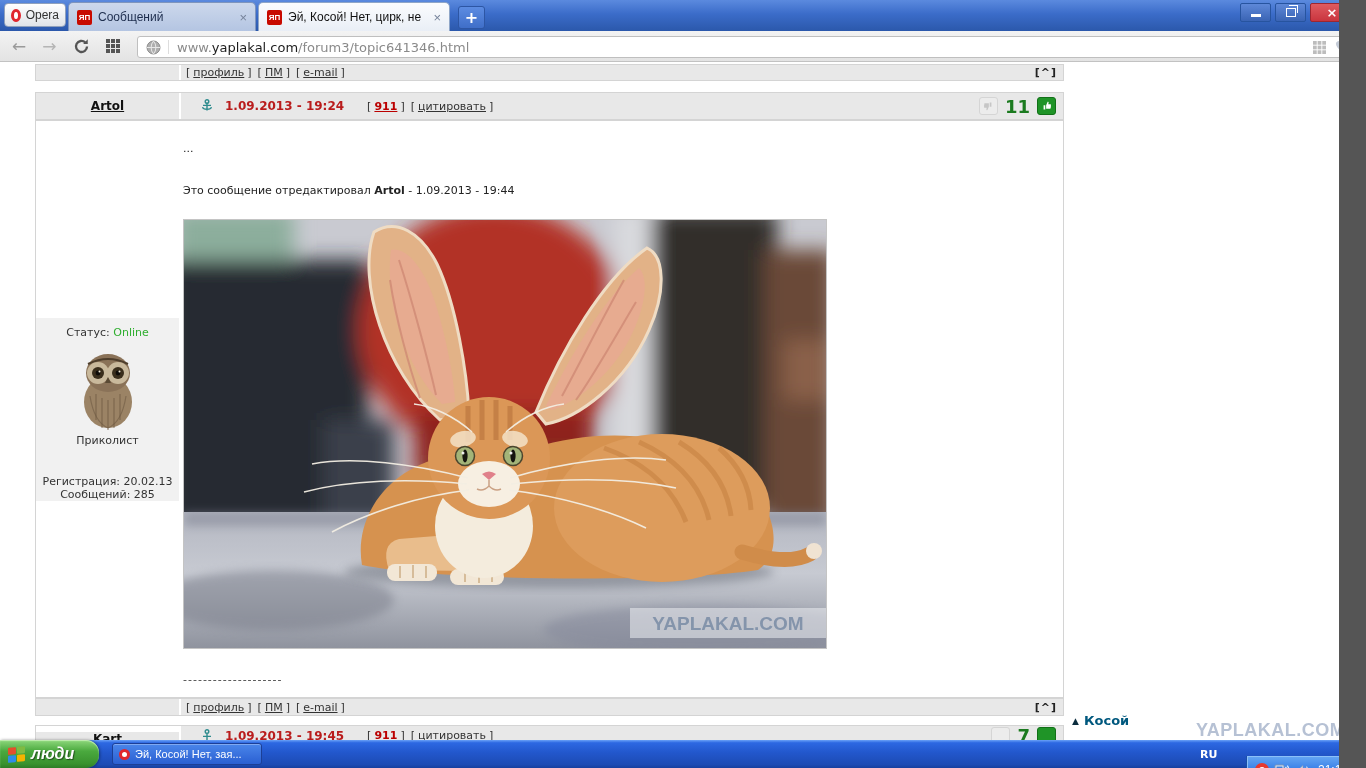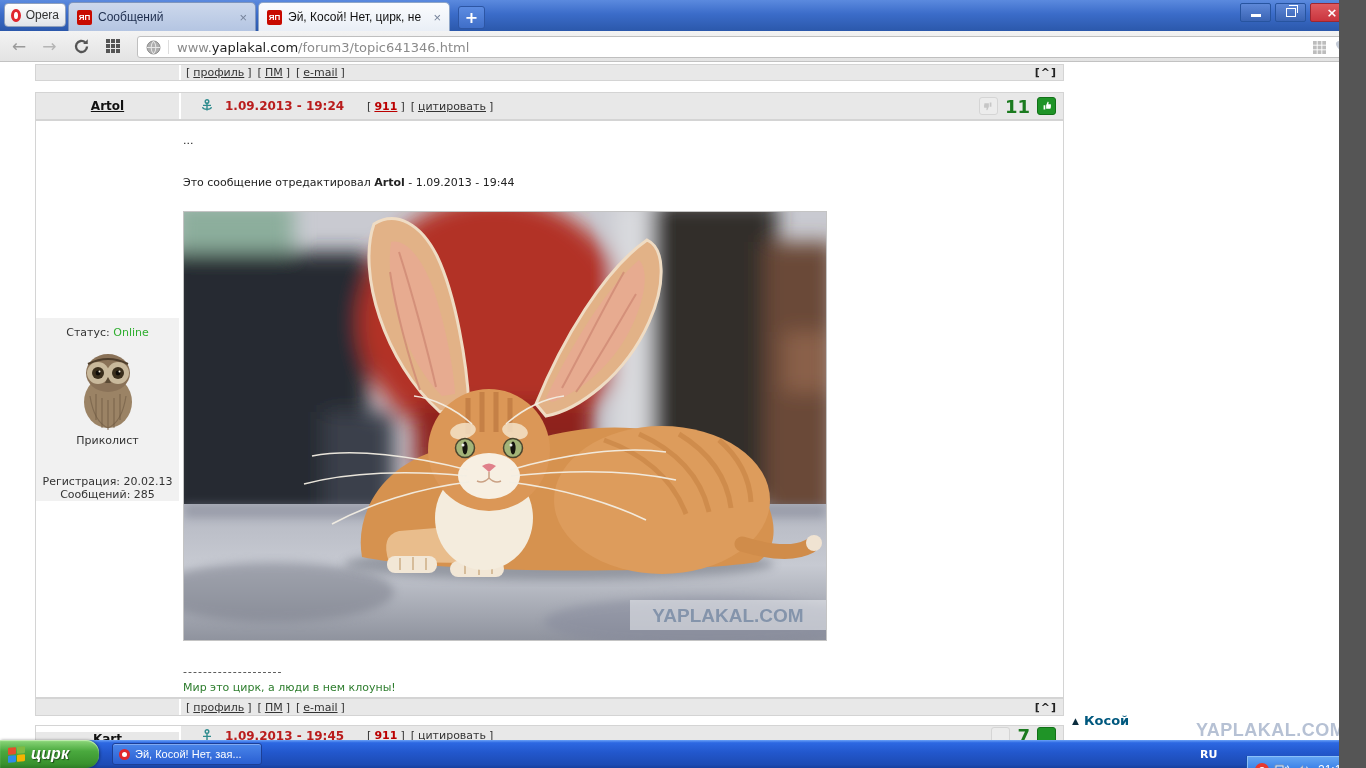--- a/index.html
+++ b/index.html
@@ -386,21 +386,20 @@
               <path d="M325,270 C 375,276 425,290 462,308"></path>
               <path d="M288,212 C 270,196 248,186 230,184"></path>
               <path d="M322,212 C 340,196 362,186 380,184"></path>
             </g>
 
             <rect x="446" y="388" width="196" height="30" fill="#eceef2" opacity=".55"></rect>
             <text x="544" y="410" text-anchor="middle" font-family="Liberation Sans, sans-serif" font-size="19" font-weight="bold" fill="#8494ab">YAPLAKAL.COM</text>
           </svg>
 
           <p class="sigdiv">--------------------</p>
-          <p class="sig">Мир это цирк, а люди в нем клоуны!</p>
         </div>
       </div>
 
       <div class="frow linksrow" style="height:18px;">
         <div class="cell-l"></div>
         <div class="cell-r">
           <span class="bkt">[</span>
             <span class="lnk">профиль</span>
             <span class="bkt">]</span>
           <span class="bkt">[</span>
@@ -457,21 +456,21 @@
   </div>
 
   <div class="taskbar">
     <div class="startbtn">
       <span class="flag">
           <i class="r"></i>
           <i class="g"></i>
           <i class="b"></i>
           <i class="y"></i>
         </span>
-      <span class="txt">цирк</span>
+      <span class="txt">люди</span>
     </div>
     <div class="taskitem">
       <span class="oring"></span>
       <span class="tt">Эй, Косой! Нет, зая...</span>
     </div>
     <div class="lang">RU</div>
     <div class="tray">
       <span class="trico">
           <span class="o-tray"></span>
         </span>

